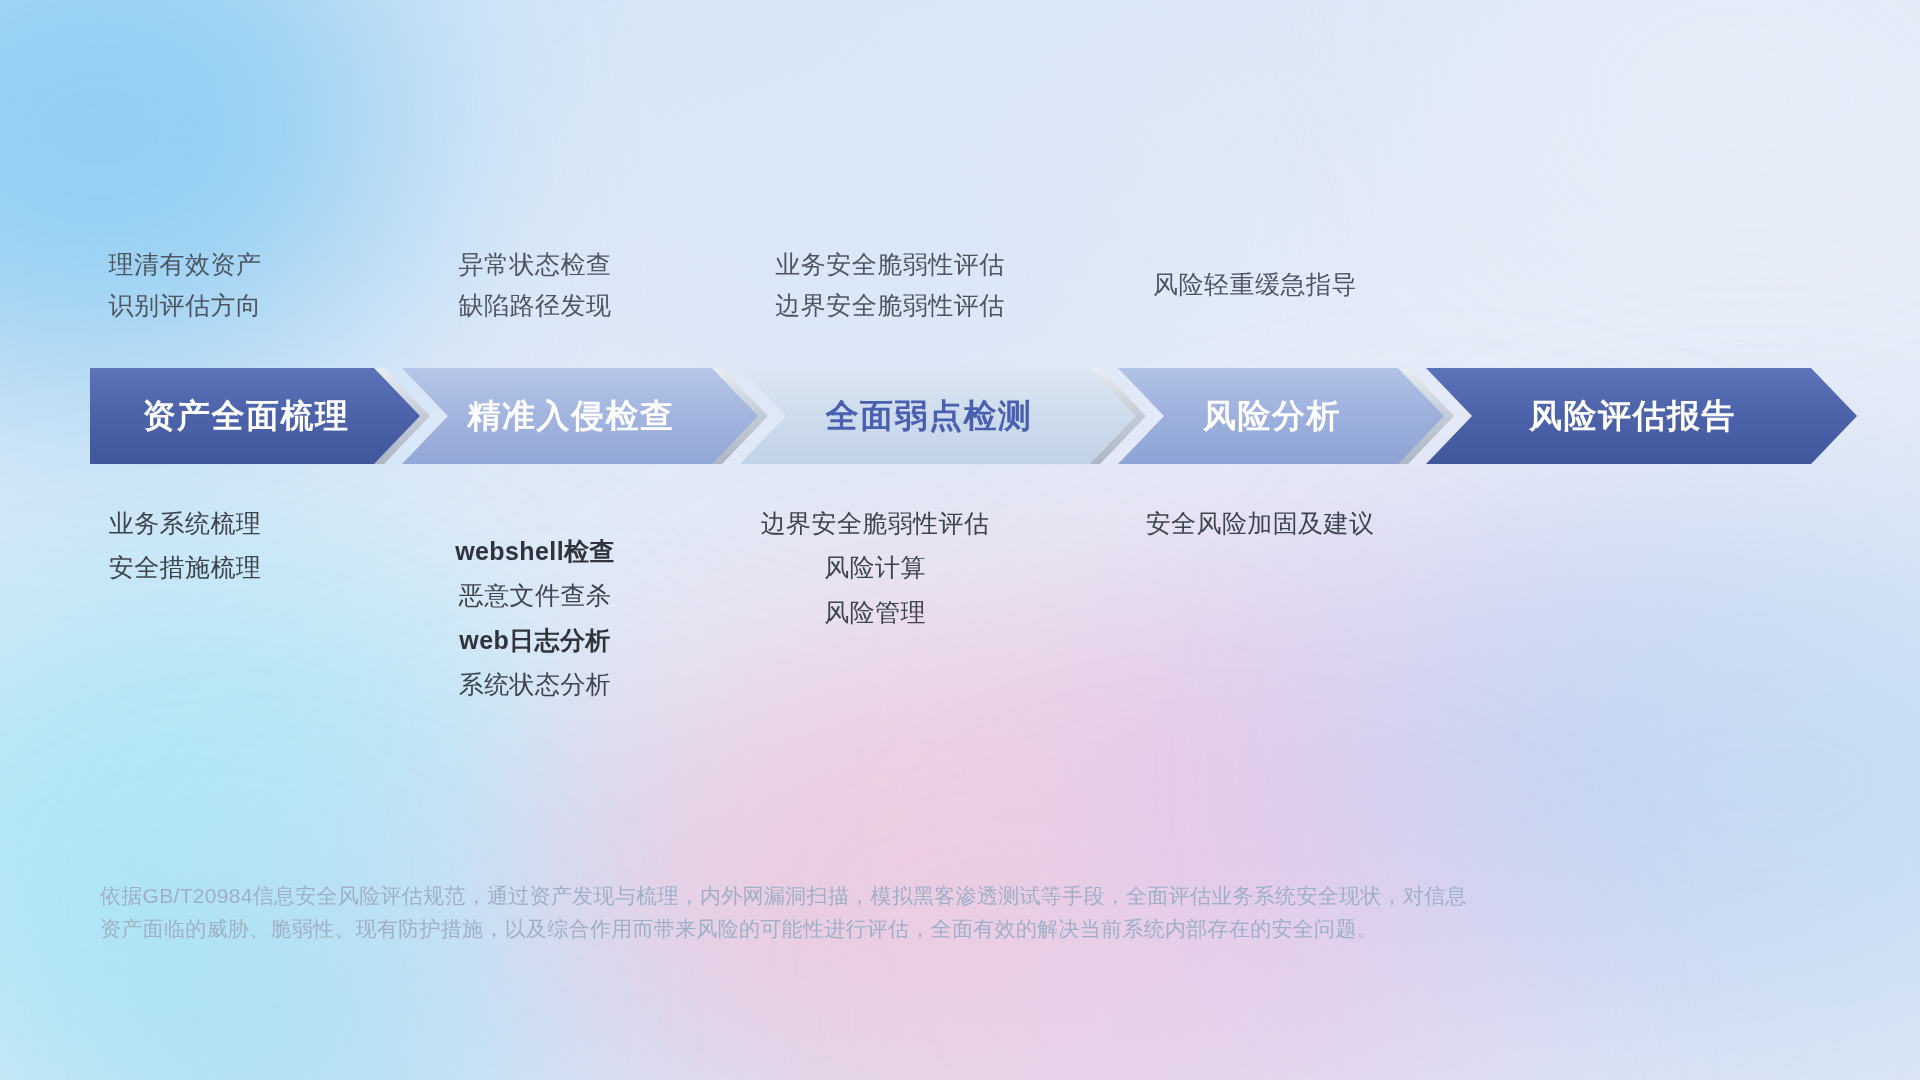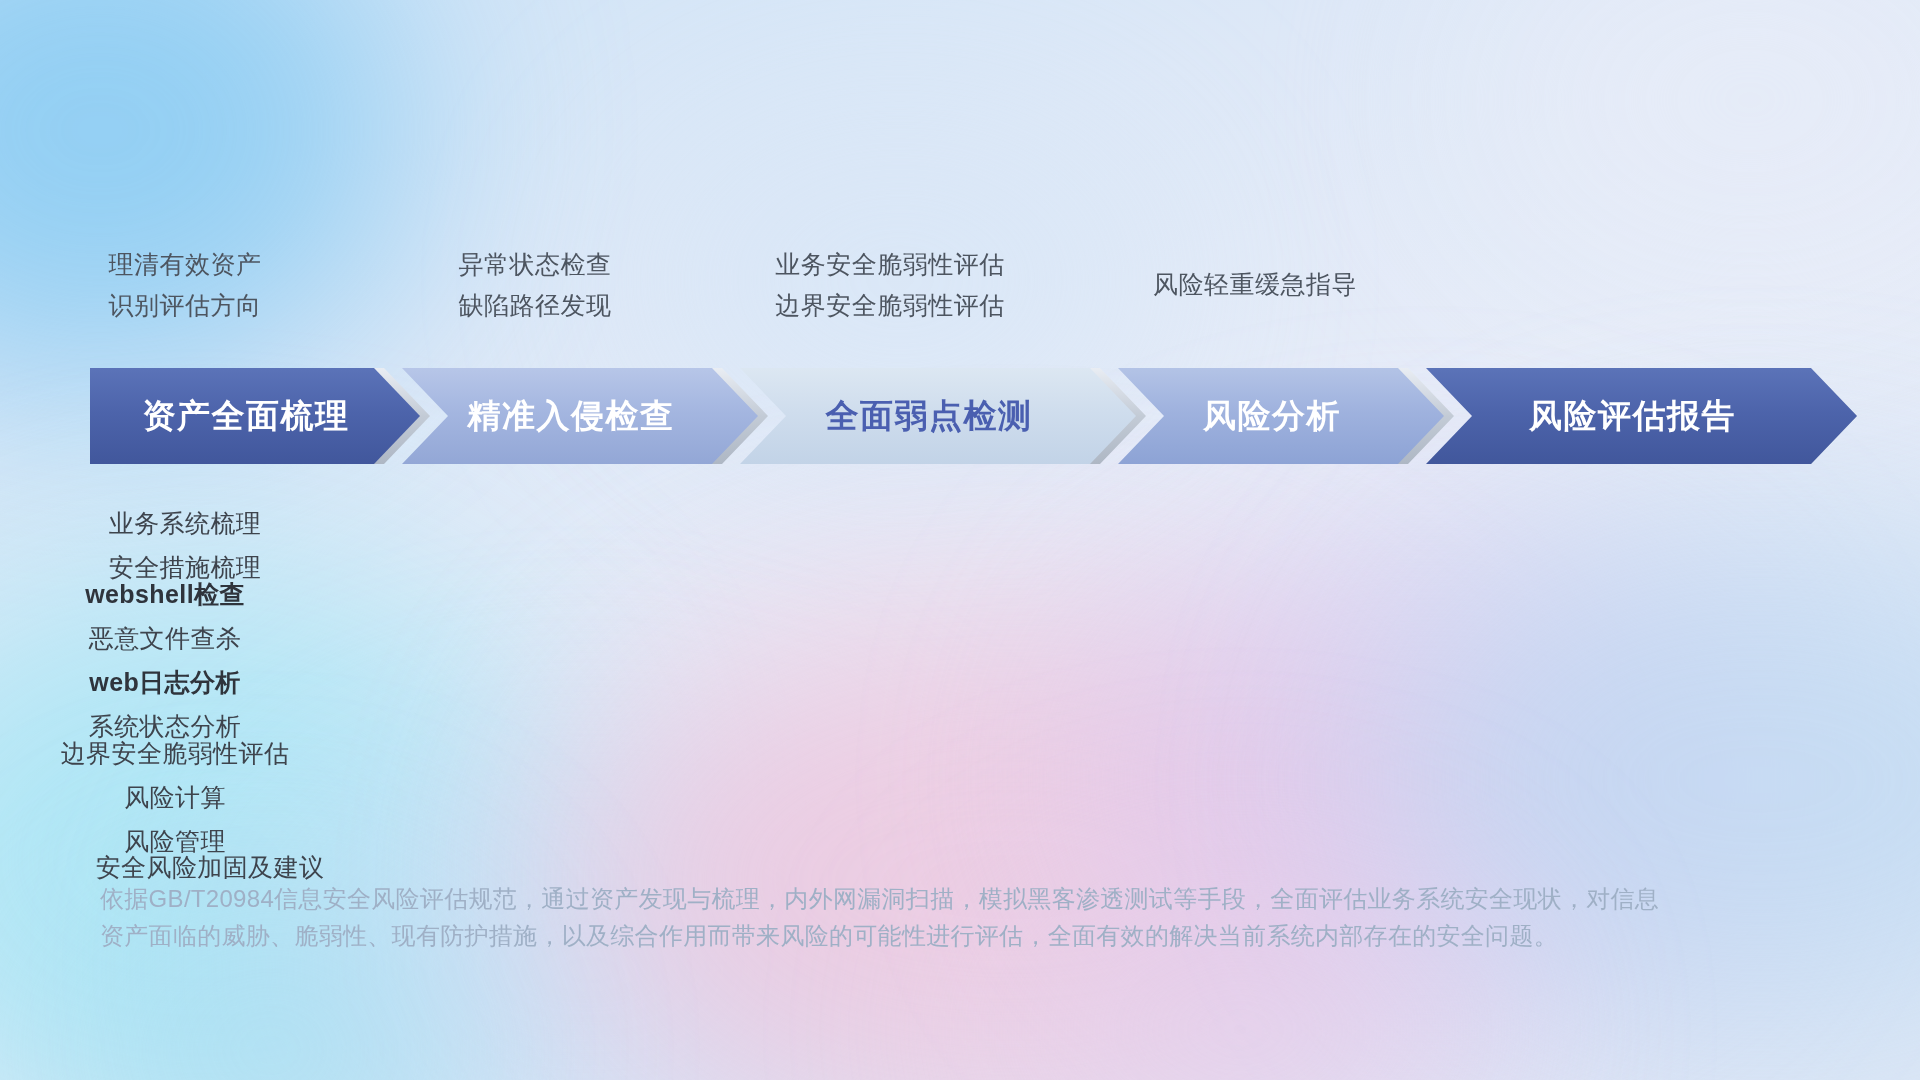--- a/index.html
+++ b/index.html
@@ -93,21 +93,20 @@
 
   .label-white { color: #ffffff; }
   .label-blue  { color: #4a5fb0; }
 
   
   #bottom-row {
     position: absolute;
     left: 0; top: 510px;
     width: 1920px;
     display: flex;
-    flex-direction: column;
   }
   .bot-col {
     display: flex; flex-direction: column;
     align-items: center;
     gap: 18px;
   }
   .bot-line {
     font-size: 25px;
     color: #3e444d;
     line-height: 1.05;
@@ -116,21 +115,21 @@
   }
   .bot-line.strong { font-weight: 600; color: #2f343c; }
 
   
   #footer {
     position: absolute;
     left: 100px; top: 880px;
     width: 1560px;
   }
   .foot-line {
-    font-size: 24px;
+    font-size: 21px;
     color: #9fb0c6;
     line-height: 1.55;
     letter-spacing: .3px;
     white-space: nowrap;
   }
 </style>
 </head>
 <body>
 
 <div id="bg">
@@ -202,21 +201,21 @@
 
   </div>
 
   <div id="bottom-row">
 
     <div class="bot-col" style="width:370px;">
       <div class="bot-line">业务系统梳理</div>
       <div class="bot-line">安全措施梳理</div>
     </div>
 
-    <div class="bot-col" style="width:330px;">
+    <div class="bot-col" style="width:330px;margin-top:28px;">
       <div class="bot-line strong">webshell检查</div>
       <div class="bot-line">恶意文件查杀</div>
       <div class="bot-line strong">web日志分析</div>
       <div class="bot-line">系统状态分析</div>
     </div>
 
 
     <div class="bot-col" style="width:350px;">
       <div class="bot-line">边界安全脆弱性评估</div>
       <div class="bot-line">风险计算</div>

